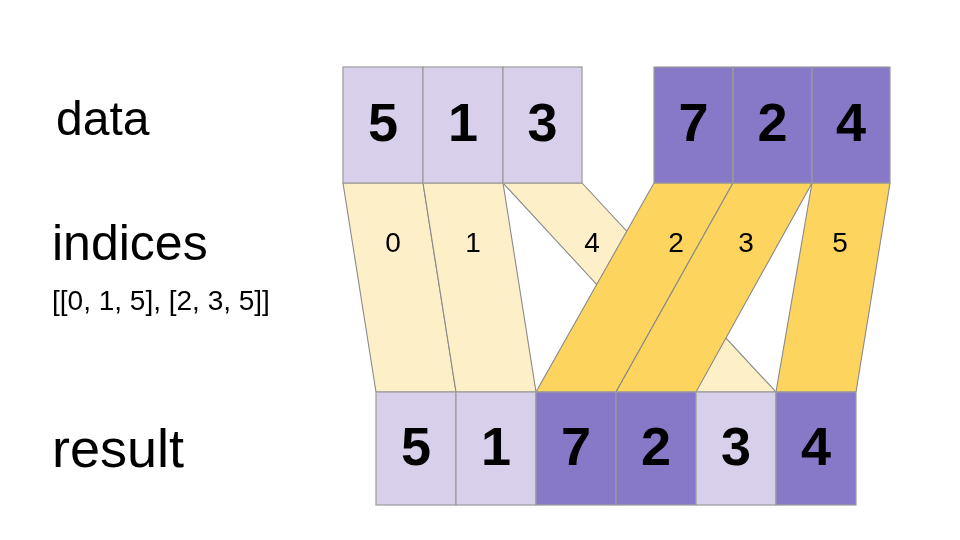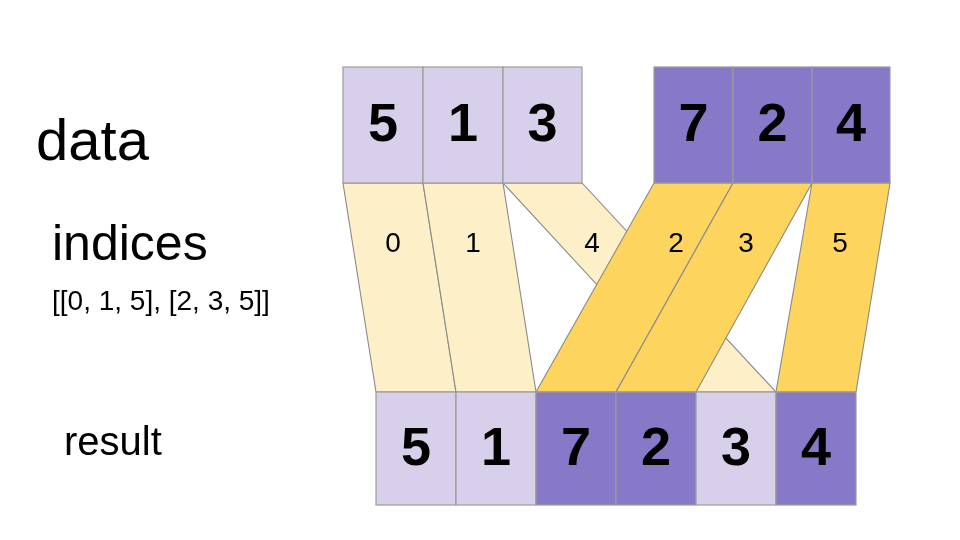--- a/index.html
+++ b/index.html
@@ -11,21 +11,21 @@
   #stage{position:absolute;inset:0;width:960px;height:540px;}
   svg#diagram{position:absolute;left:0;top:0;width:960px;height:540px;display:block;}
 
   .row-label{
     position:absolute;
     font-family:"Liberation Sans", sans-serif;
     color:#000;
     white-space:nowrap;
     font-weight:400;
   }
-  #label-data{left:36px;top:95px;font-size:58px;line-height:1;margin-top:16px;}
+  #label-data{left:56px;top:95px;font-size:48px;line-height:1;}
   #label-indices{left:52px;top:218px;font-size:50px;line-height:1;}
   #label-indices-value{left:52px;top:287px;font-size:28px;line-height:1;}
 
   .cell-text{
     font-family:"Liberation Sans", sans-serif;
     font-weight:bold;
     font-size:54px;
     fill:#000;
     text-anchor:middle;
     dominant-baseline:middle;
@@ -45,21 +45,21 @@
 <body>
 
 <div id="stage">
 
   <div class="row-label" id="label-data">data</div>
 
   <div class="row-label" id="label-indices">indices</div>
 
   <div class="row-label" id="label-indices-value">[[0, 1, 5], [2, 3, 5]]</div>
 
-  <div class="row-label" id="label-result" style="left: 64px; font-size: 40px; line-height: 1; top: 420.5px;">result</div>
+  <div class="row-label" id="label-result" style="left: 52px; font-size: 54px; line-height: 1; top: 420.5px;">result</div>
 
   <svg id="diagram" viewBox="0 0 960 540">
     <g id="ribbons-layer">
         <polygon points="343,183 423,183 456,392 376,392" fill="#FDEFC8" class="ribbon"></polygon>
         <polygon points="423,183 503,183 536,392 456,392" fill="#FDEFC8" class="ribbon"></polygon>
         <polygon points="503,183 582,183 776,392 696,392" fill="#FDEFC8" class="ribbon"></polygon>
         <polygon points="654,183 733,183 616,392 536,392" fill="#FCD45E" class="ribbon"></polygon>
         <polygon points="733,183 812,183 696,392 616,392" fill="#FCD45E" class="ribbon"></polygon>
         <polygon points="812,183 890,183 856,392 776,392" fill="#FCD45E" class="ribbon"></polygon>
       </g>

